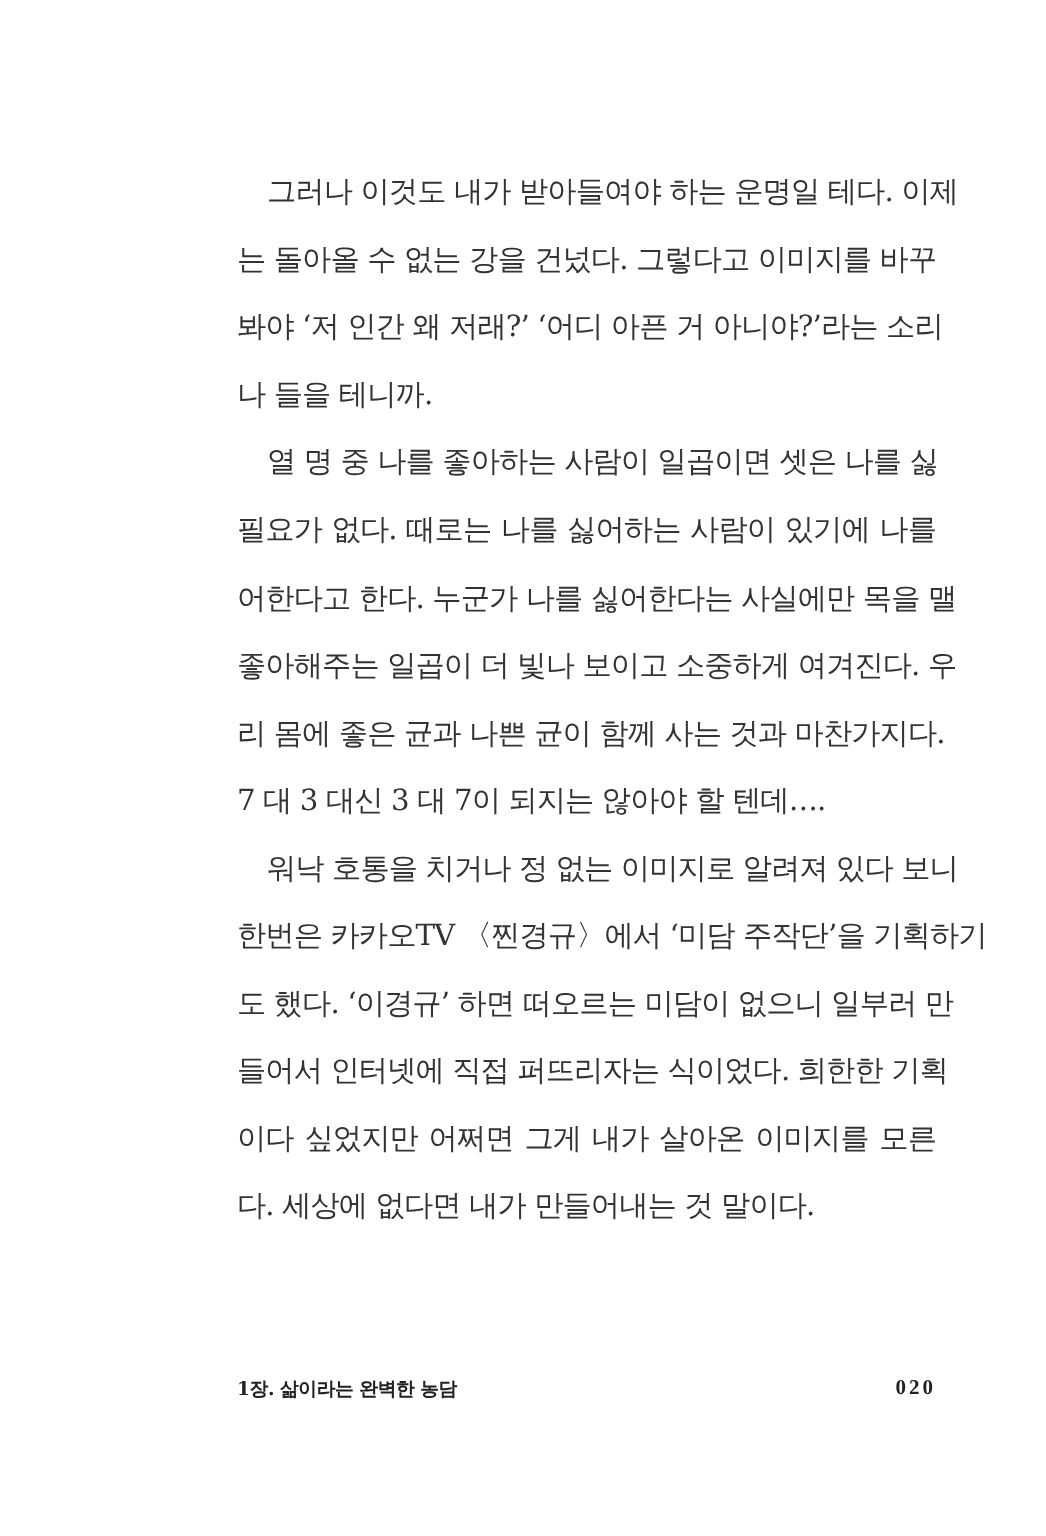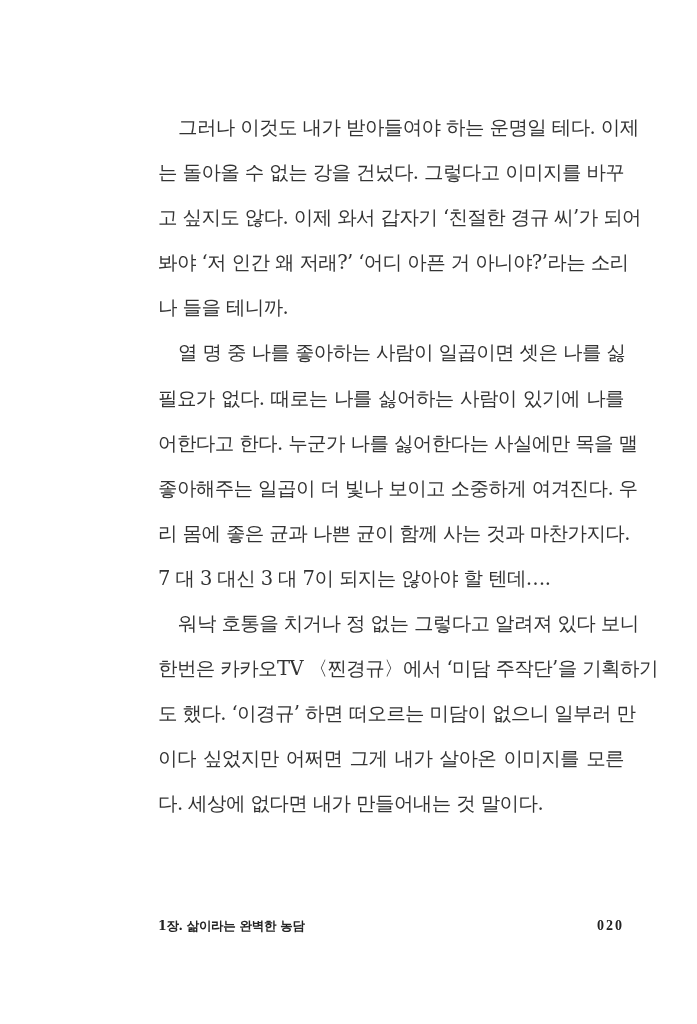--- a/index.html
+++ b/index.html
@@ -72,34 +72,34 @@
     }
   </style>
 </head>
 <body>
 
 <div class="page">
   <div class="body-text">
 
     <div class="line justify indent">그러나 이것도 내가 받아들여야 하는 운명일 테다. 이제</div>
     <div class="line justify">는 돌아올 수 없는 강을 건넜다. 그렇다고 이미지를 바꾸</div>
-    <div class="line justify">고 싶지도 않다. 이제 와서 갑자기 ‘친절한 경규 씨’가 되어</div>
     <div class="line justify">봐야 ‘저 인간 왜 저래?’ ‘어디 아픈 거 아니야?’라는 소리</div>
     <div class="line">나 들을 테니까.</div>
 
     <div class="line justify indent">열 명 중 나를 좋아하는 사람이 일곱이면 셋은 나를 싫</div>
     <div class="line justify">필요가 없다. 때로는 나를 싫어하는 사람이 있기에 나를</div>
     <div class="line justify">어한다고 한다. 누군가 나를 싫어한다는 사실에만 목을 맬</div>
     <div class="line justify">좋아해주는 일곱이 더 빛나 보이고 소중하게 여겨진다. 우</div>
     <div class="line justify">리 몸에 좋은 균과 나쁜 균이 함께 사는 것과 마찬가지다.</div>
     <div class="line">7 대 3 대신 3 대 7이 되지는 않아야 할 텐데….</div>
 
-    <div class="line justify indent">워낙 호통을 치거나 정 없는 그렇다고 알려져 있다 보니</div>
+    <div class="line justify indent">워낙 호통을 치거나 정 없는 이미지로 알려져 있다 보니</div>
     <div class="line justify">한번은 카카오TV 〈찐경규〉에서 ‘미담 주작단’을 기획하기</div>
     <div class="line justify">도 했다. ‘이경규’ 하면 떠오르는 미담이 없으니 일부러 만</div>
+    <div class="line justify">들어서 인터넷에 직접 퍼뜨리자는 식이었다. 희한한 기획</div>
     <div class="line justify">이다 싶었지만 어쩌면 그게 내가 살아온 이미지를 모른</div>
     <div class="line">다. 세상에 없다면 내가 만들어내는 것 말이다.</div>
 
   </div>
 
   <div class="footer">
     <span class="chapter">1장. 삶이라는 완벽한 농담</span>
     <span class="page-number">020</span>
   </div>
 </div>

